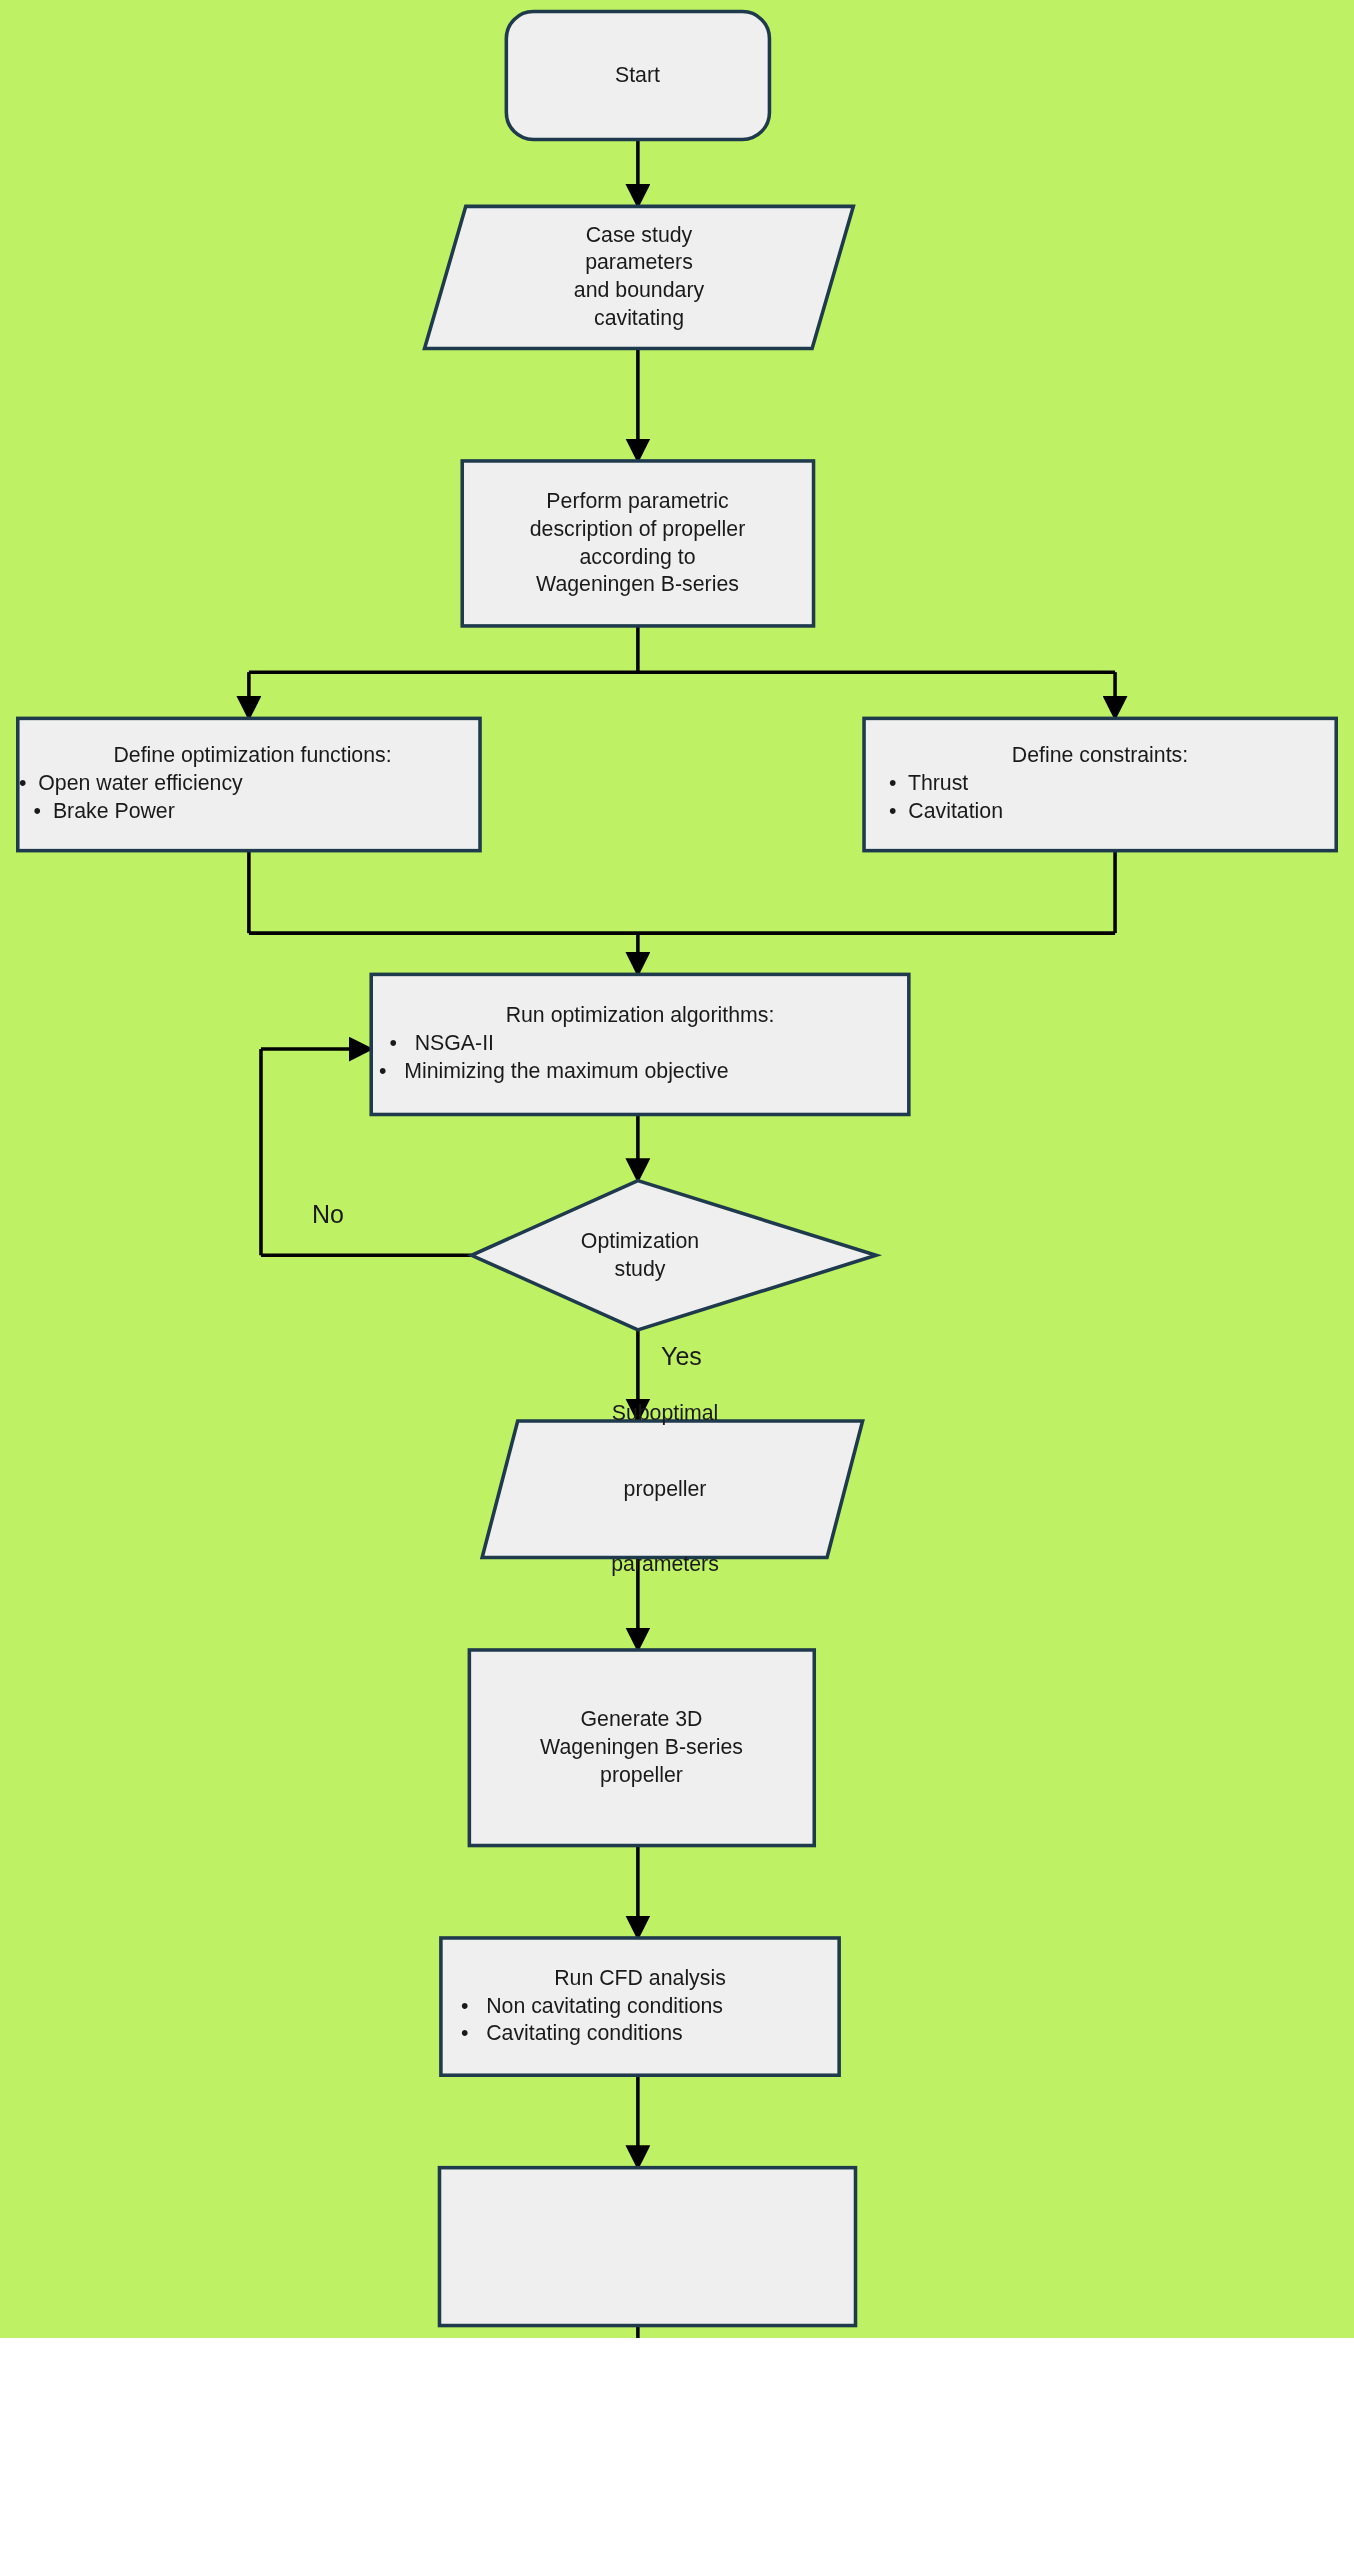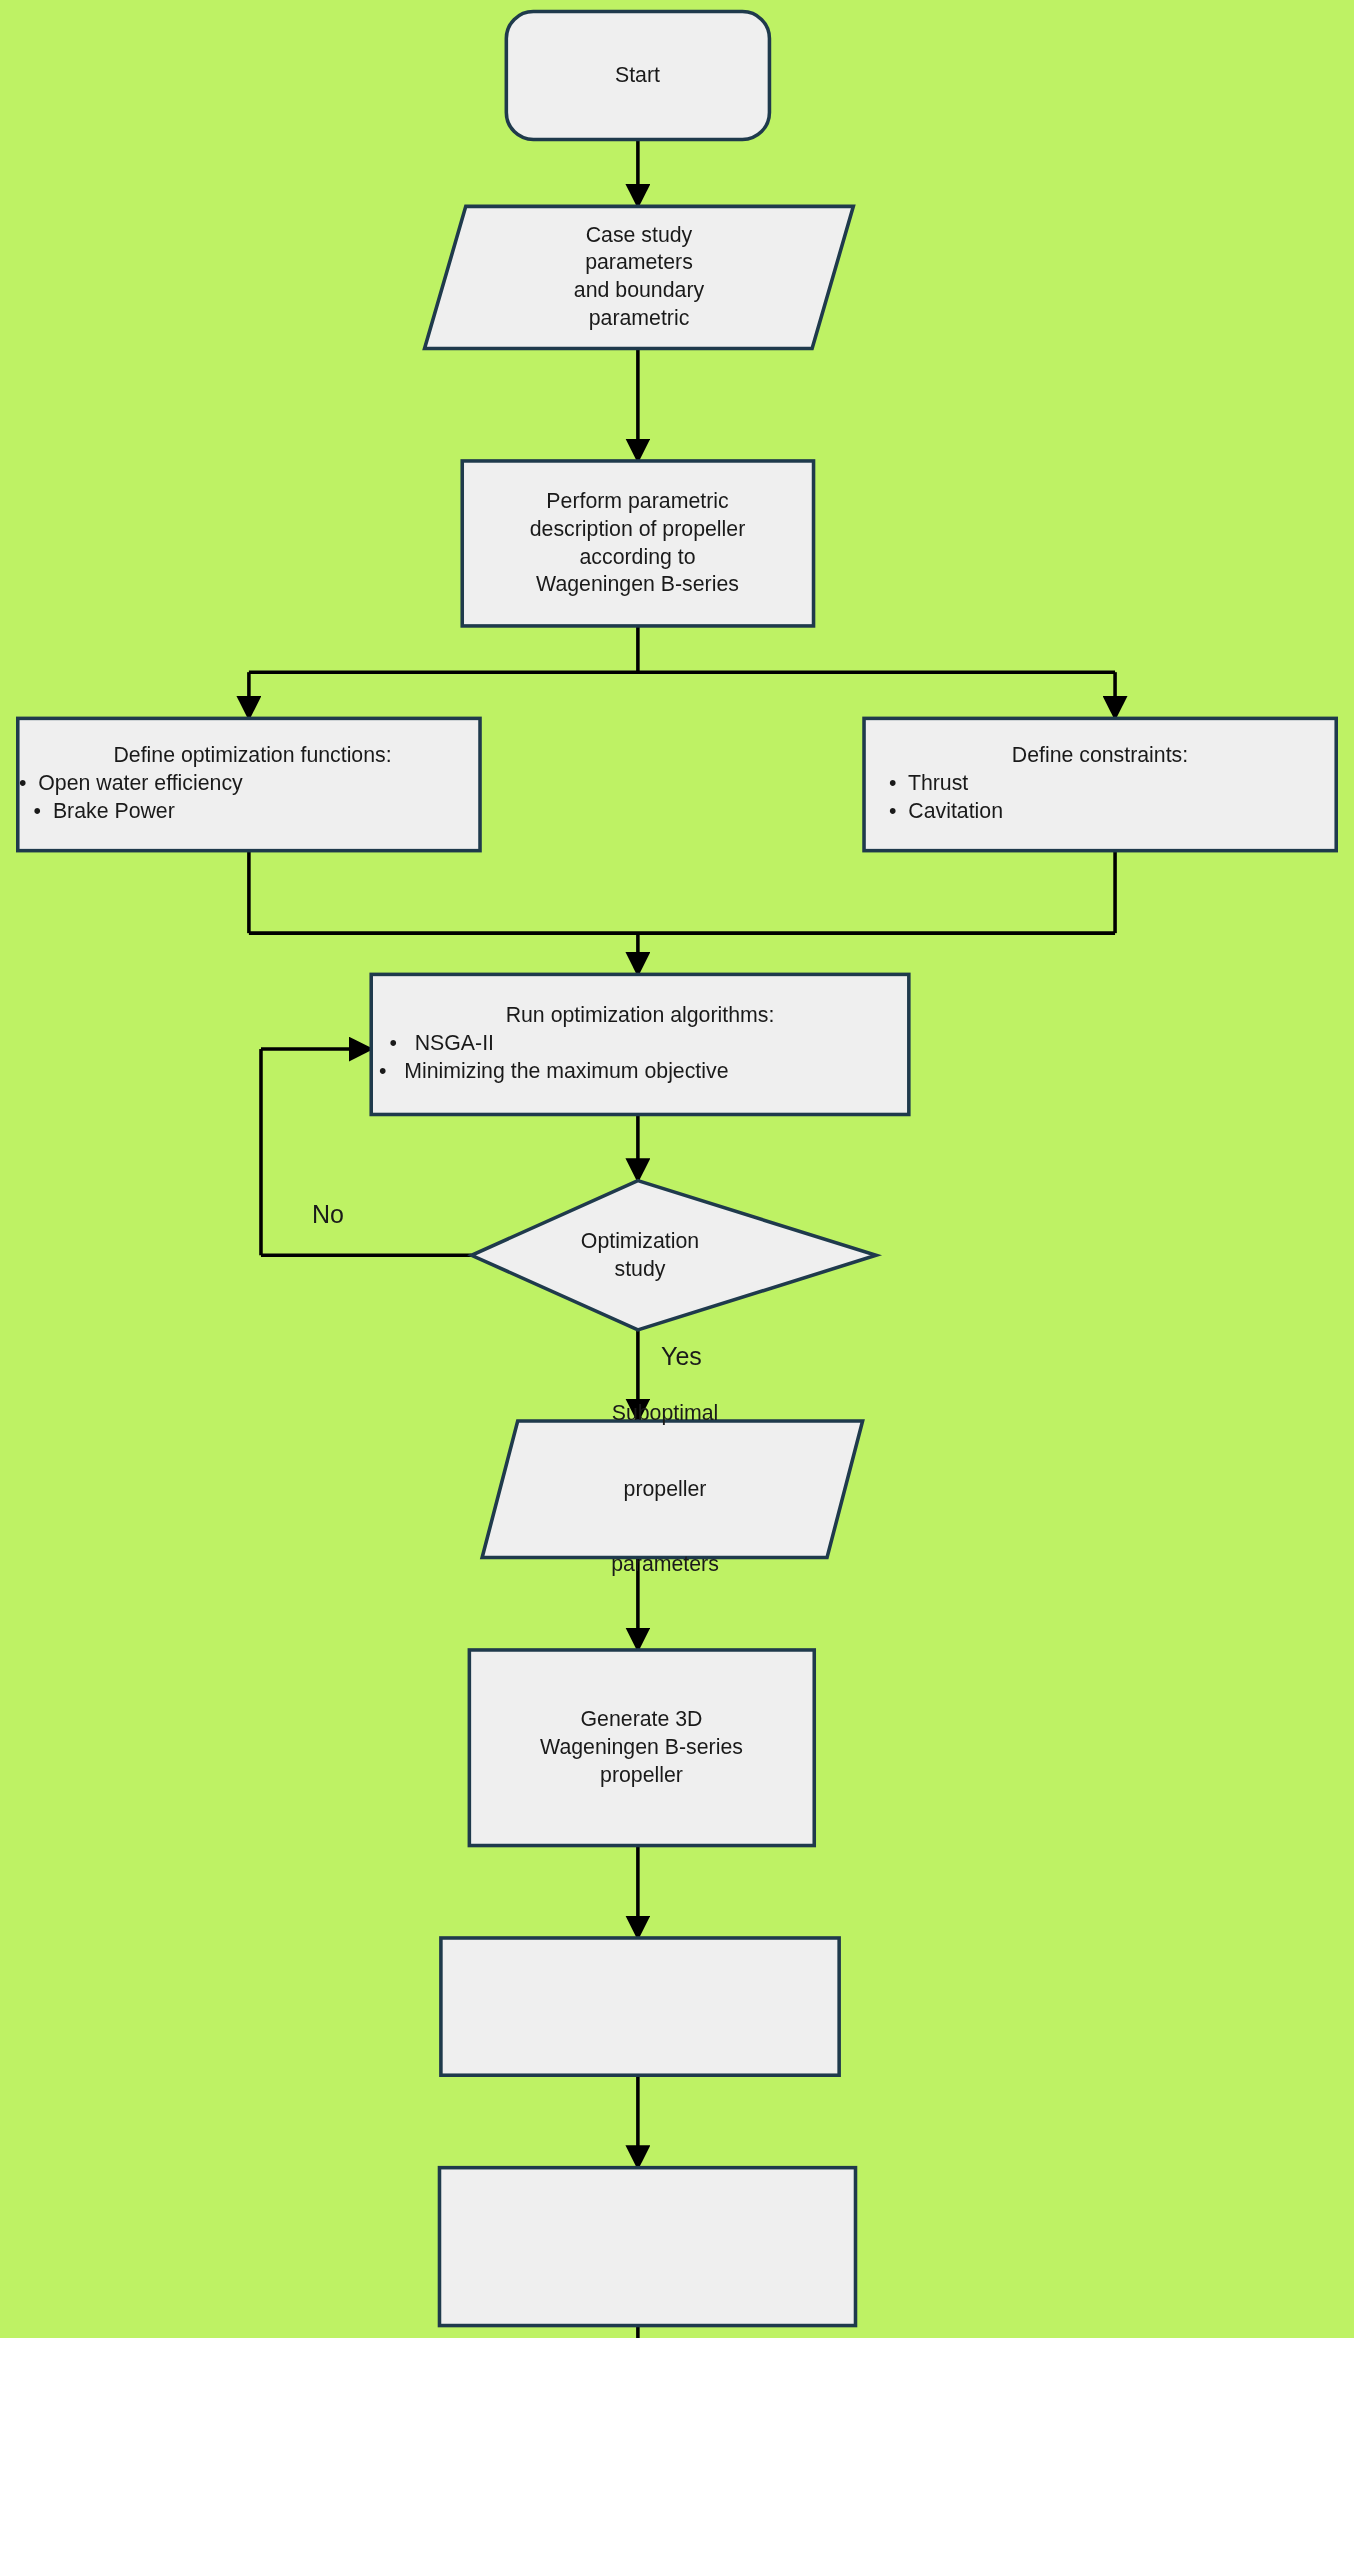--- a/index.html
+++ b/index.html
@@ -126,21 +126,21 @@
   </svg>
 
   <div class="node-text" style="left:506px; top:11.4px; width:263px; height:128px;">
     <span class="ln">Start</span>
   </div>
 
   <div class="node-text" style="left:466px; top:206px; width:346px; height:142px;">
     <span class="ln">Case study</span>
     <span class="ln">parameters</span>
     <span class="ln">and boundary</span>
-    <span class="ln">parametric</span>
+    <span class="ln">cavitating</span>
   </div>
 
   <div class="node-text" style="left:462px; top:461px; width:351px; height:165px;">
     <span class="ln">Perform parametric</span>
     <span class="ln">description of propeller</span>
     <span class="ln">according to</span>
     <span class="ln">Wageningen B-series</span>
   </div>
 
   <div class="node-text" style="left:18px; top:718px; width:462px; height:132px;">
@@ -171,20 +171,25 @@
     <span class="ln">propeller</span>
     <span class="ln">parameters</span>
   </div>
 
   <div class="node-text" style="left:469px; top:1650px; width:345px; height:196px;">
     <span class="ln">Generate 3D</span>
     <span class="ln">Wageningen B-series</span>
     <span class="ln">propeller</span>
   </div>
 
+  <div class="node-text" style="left:441px; top:1938px; width:398px; height:137px;">
+    <span class="ln">Run CFD analysis</span>
+    <span class="bullet-line" style="align-self:flex-start; margin-left:20px;">•&nbsp;&nbsp; <span>Non cavitating conditions</span></span>
+    <span class="bullet-line" style="align-self:flex-start; margin-left:20px;">•&nbsp;&nbsp; <span>Cavitating conditions</span></span>
+  </div>
 
 
   <div class="node-text" style="left:513px; top:2411px; width:263px; height:128px;">
     <span class="ln">End</span>
   </div>
 
   <div class="edge-label" style="left:312px; top:1202px;">No</div>
   <div class="edge-label" style="left:661px; top:1344px;">Yes</div>
 
 </div>

